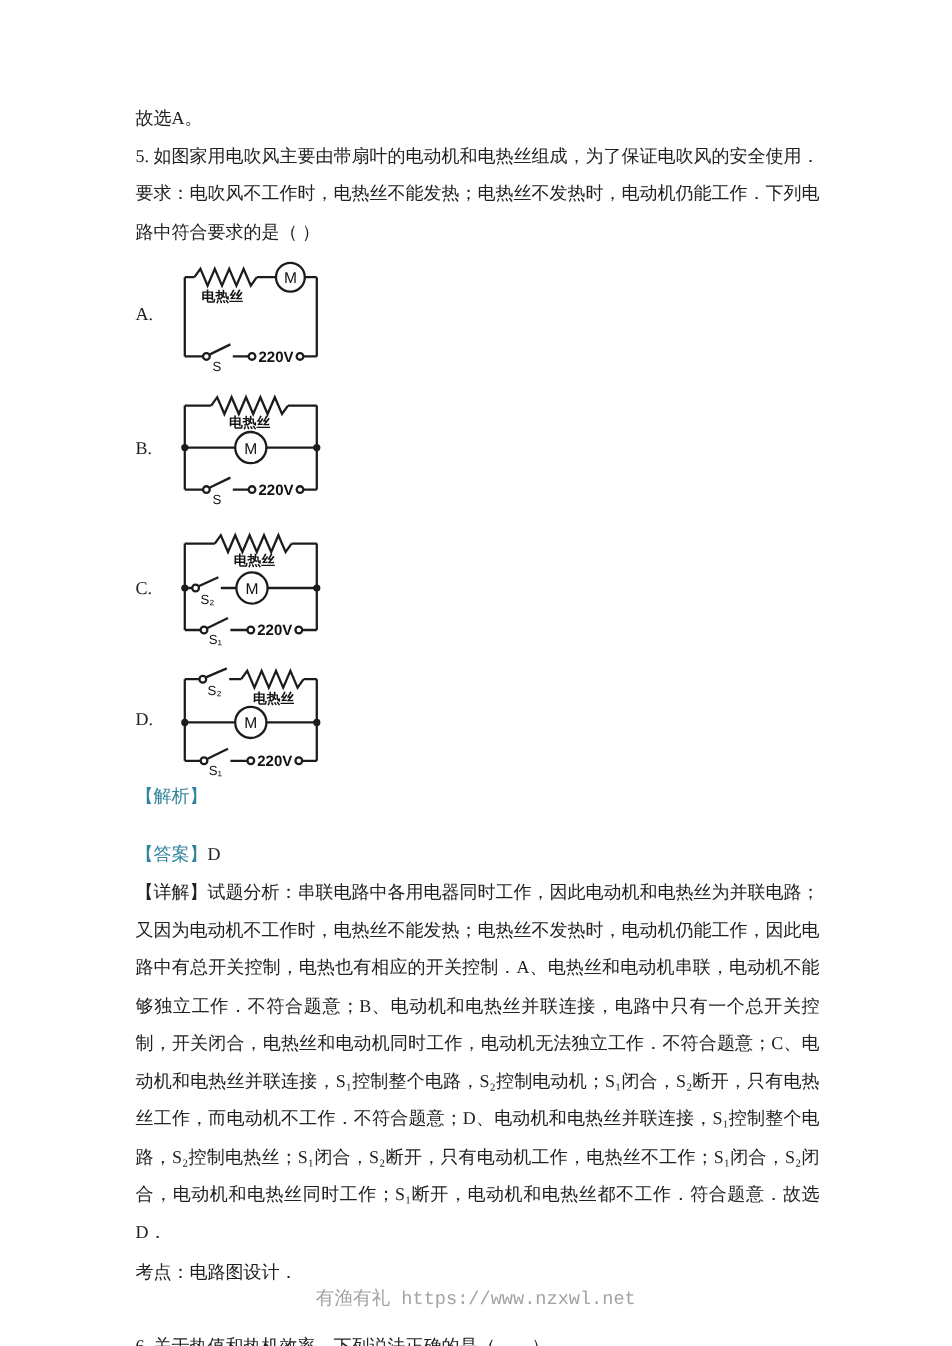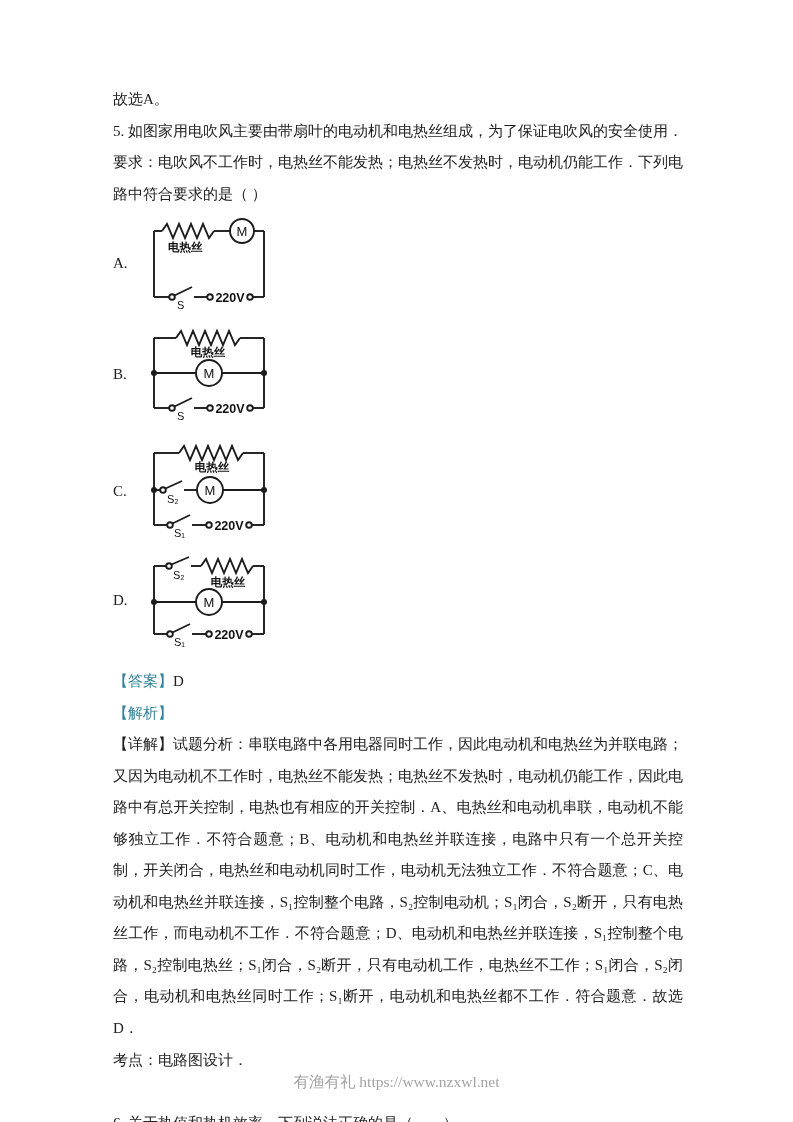--- a/index.html
+++ b/index.html
@@ -56,21 +56,21 @@
   .circuit .slabel{font-size:11px;}
   .circuit .vlabel{font-size:12.5px;font-weight:bold;}
   .kaodian{margin-top:2px;font-family:Liberation Mono, monospace;}
   .q6{margin-top:30px;}
   .footer{
     position:absolute;
     top:1072px;left:0;width:100%;
     text-align:center;
     font-size:15.5px;
     color:#a3a3a3;
-    font-family:Liberation Serif, serif;
+    font-family:Liberation Mono, monospace;
   }
 </style>
 </head>
 <body>
 
 <div class="content">
 
   <p class="para single prev-line">故选A。</p>
 
   <p class="para">5. 如图家用电吹风主要由带扇叶的电动机和电热丝组成，为了保证电吹风的安全使用．要求：电吹风不工作时，电热丝不能发热；电热丝不发热时，电动机仍能工作．下列电路中符合要求的是（ ）</p>
@@ -217,28 +217,28 @@
       <g>
         <line x1="46" y1="82" x2="60" y2="82"></line>
         <circle class="term" cx="63" cy="82" r="2.8"></circle>
         <text class="vlabel" x="83" y="86.5" text-anchor="middle">220V</text>
         <circle class="term" cx="103" cy="82" r="2.8"></circle>
         <line x1="106" y1="82" x2="118" y2="82"></line>
       </g>
     </svg>
   </div>
 
+  <p class="para single">
+    <span class="teal">【解析】</span>
+  </p>
+
   <p class="para single answer-line">
     <span class="teal">【答案】</span><span>D</span>
   </p>
 
-  <p class="para single">
-    <span class="teal">【解析】</span>
-  </p>
-
   <p class="para">【详解】试题分析：串联电路中各用电器同时工作，因此电动机和电热丝为并联电路；又因为电动机不工作时，电热丝不能发热；电热丝不发热时，电动机仍能工作，因此电路中有总开关控制，电热也有相应的开关控制．A、电热丝和电动机串联，电动机不能够独立工作．不符合题意；B、电动机和电热丝并联连接，电路中只有一个总开关控制，开关闭合，电热丝和电动机同时工作，电动机无法独立工作．不符合题意；C、电动机和电热丝并联连接，S₁控制整个电路，S₂控制电动机；S₁闭合，S₂断开，只有电热丝工作，而电动机不工作．不符合题意；D、电动机和电热丝并联连接，S₁控制整个电路，S₂控制电热丝；S₁闭合，S₂断开，只有电动机工作，电热丝不工作；S₁闭合，S₂闭合，电动机和电热丝同时工作；S₁断开，电动机和电热丝都不工作．符合题意．故选D．</p>
 
   <p class="para single kaodian">考点：电路图设计．</p>
 
   <p class="para single q6">6. 关于热值和热机效率，下列说法正确的是（　　）</p>
 
 </div>
 
 <div class="footer">有渔有礼 https://www.nzxwl.net</div>
 

